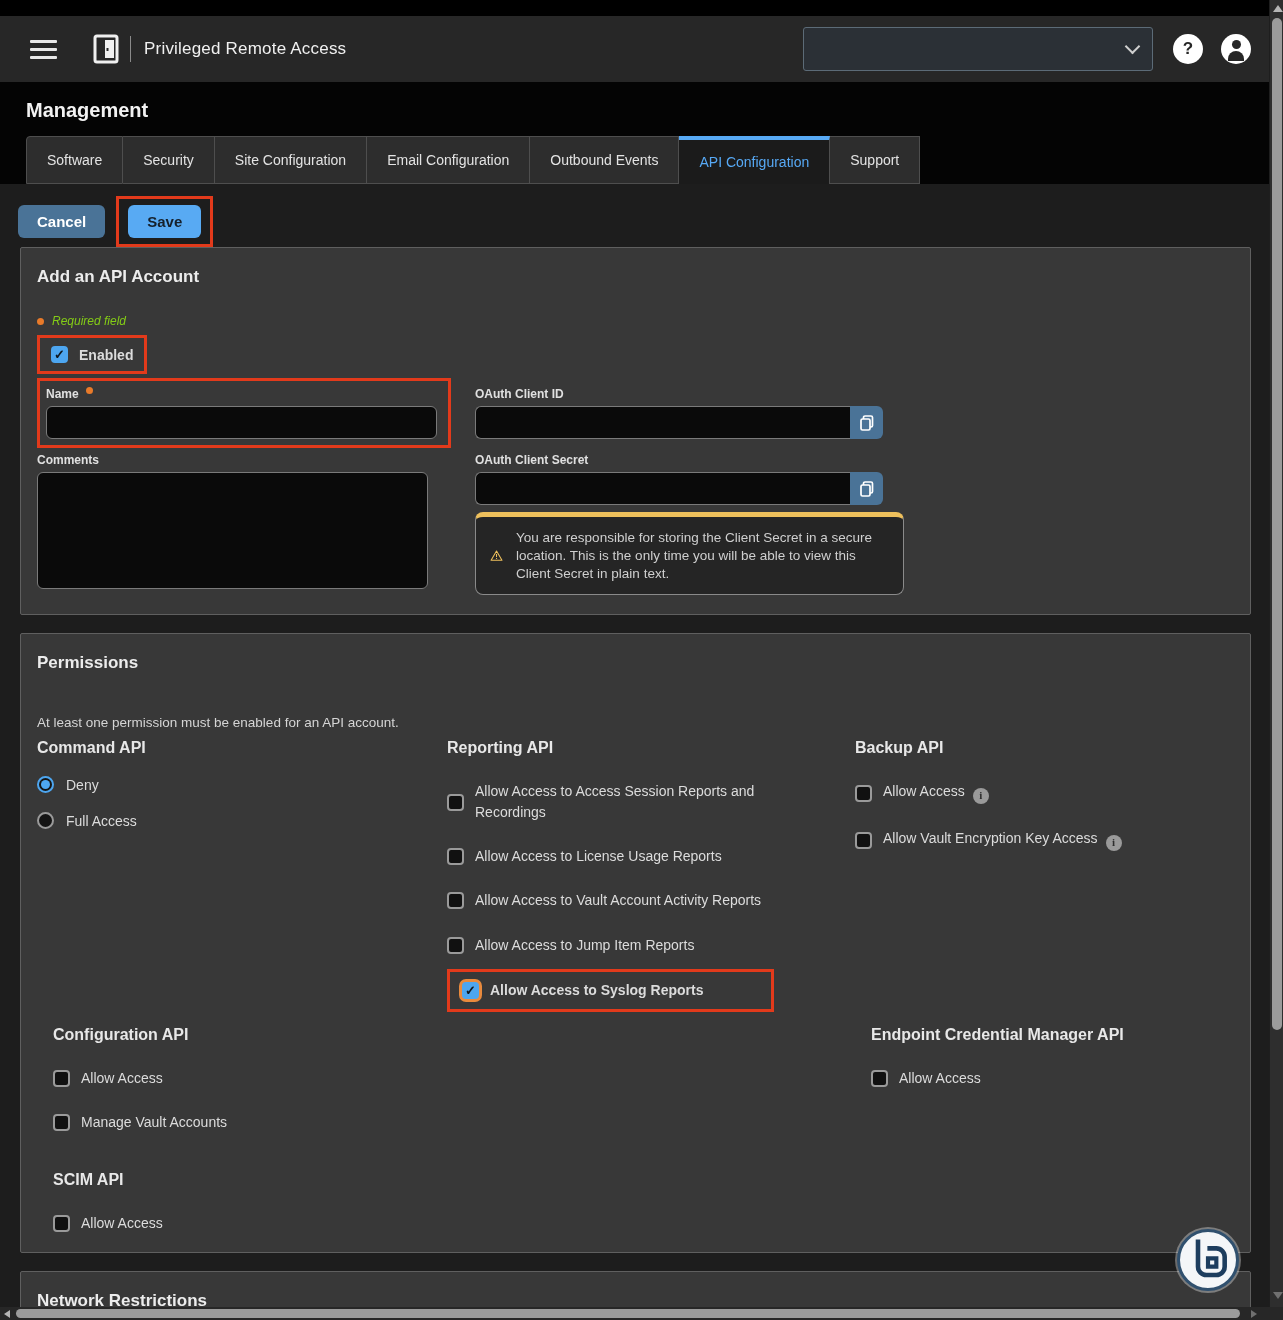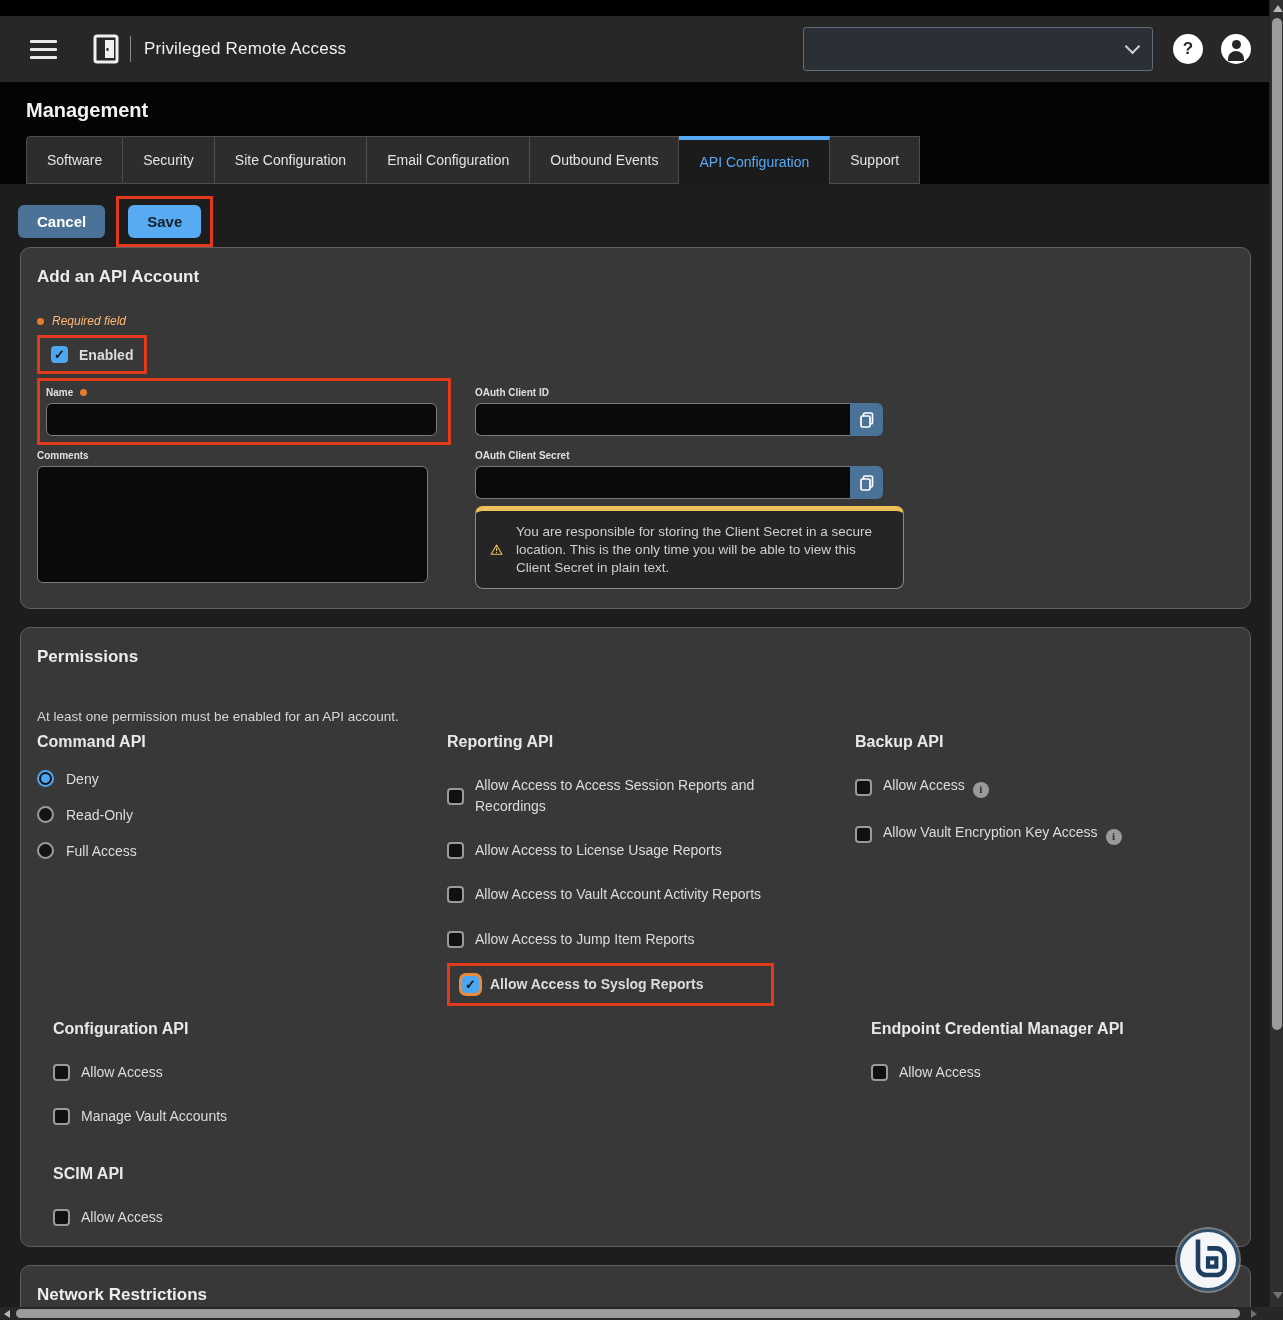--- a/index.html
+++ b/index.html
@@ -51,41 +51,41 @@
   
   .content { padding:11px 0 0 0; position:relative; }
   .toolbar { display:flex; align-items:center; margin-left:18px; height:52px; }
   .btn { border:none; border-radius:6px; font-size:15px; font-weight:bold; padding:8px 19px; cursor:pointer; font-family:inherit; }
   .btn-cancel { background:#4a7397; color:#fff; }
   .btn-save { background:#58aaf3; color:#15202b; }
   .red-box { border:3px solid #e23a1b; display:inline-block; }
   .save-wrap { margin-left:11px; padding:6px 9px; }
 
   .panel {
-    background:#383838; border:1px solid #5f5f5f; border-radius:10px;
+    background:#383838; border:1px solid #5f5f5f; border-radius:2px;
     margin:0 18px 18px 20px; padding:19px 16px;
   }
   .panel h2 { font-size:17px; font-weight:bold; color:#ececec; }
 
   
-  .required-note { margin-top:27px; display:flex; align-items:center; font-size:12px; font-style:italic; color:#fdba74; }
+  .required-note { margin-top:27px; display:flex; align-items:center; font-size:12px; font-style:italic; color:#84cc16; }
   .req-dot { width:7px; height:7px; border-radius:50%; background:#e87a2a; margin-right:8px; flex:0 0 auto; }
   .enabled-wrap { margin-top:7px; padding:8px 11px;font-weight:bold; }
   .check-row { display:flex; align-items:center; cursor:pointer; }
   .checkbox {
     width:17px; height:17px; border-radius:4px; background:#111; border:2px solid #9a9a9a;
     flex:0 0 auto; display:flex; align-items:center; justify-content:center;
   }
   .checkbox.checked { background:#4da6f0; border-color:#4da6f0; }
   .checkbox.checked::after { content:"✓"; color:#10181f; font-size:13px; font-weight:bold; line-height:1; }
   .checkbox.ring { box-shadow:0 0 0 3px #e98a3d; }
   .check-label { margin-left:11px; font-size:14px; color:#dcdcdc; }
 
   .form-grid { display:grid; grid-template-columns:414px 412px; column-gap:24px; margin-top:4px; align-items:start; }
-  .field-label { font-size:10px; font-weight:bold; color:#e0e0e0; margin-bottom:5px; display:flex; align-items:center; }
+  .field-label { font-size:12px; font-weight:bold; color:#e0e0e0; margin-bottom:5px; display:flex; }
   .field-label .req-dot { margin:0 0 0 7px; }
   .text-input, .text-area {
     background:#0a0a0a; border:1px solid #7a7a7a; border-radius:6px; color:#e8e8e8;
     font-family:inherit; font-size:14px; padding:0 9px; outline:none;
   }
   .text-input { height:33px; width:391px; }
   .name-box { padding:6px; }
   .pad-top { padding-top:9px; }
   .comments-group { margin-top:5px; }
   .text-area { width:391px; height:117px; resize:none; padding:7px 9px; }
@@ -294,24 +294,20 @@
       <div class="perm-grid">
 
         <div>
           <h3>Command API</h3>
           <label class="radio-row">
             <span class="radio selected"></span>
             <span class="radio-label">Deny</span>
           </label>
           <label class="radio-row">
             <span class="radio"></span>
-            <span class="radio-label">Read-Only</span>
-          </label>
-          <label class="radio-row">
-            <span class="radio"></span>
             <span class="radio-label">Full Access</span>
           </label>
         </div>
 
         <div>
           <h3>Reporting API</h3>
           <label class="check-row cb-item">
             <span class="checkbox"></span>
             <span class="check-label">Allow Access to Access Session Reports and Recordings</span>
           </label>

